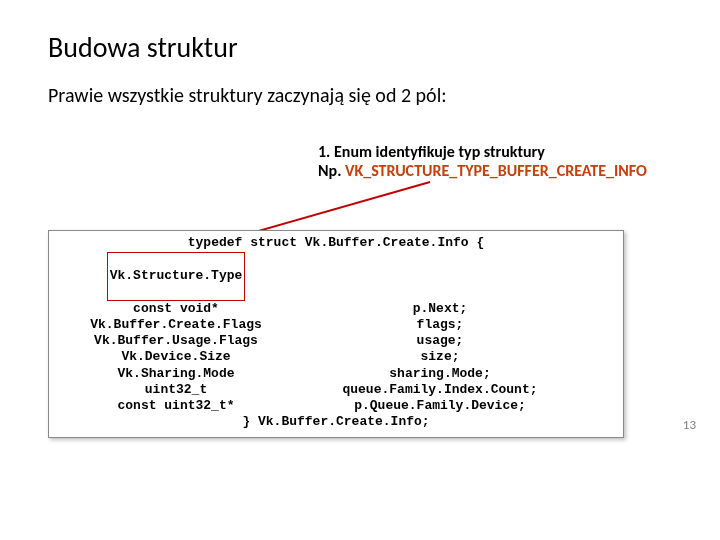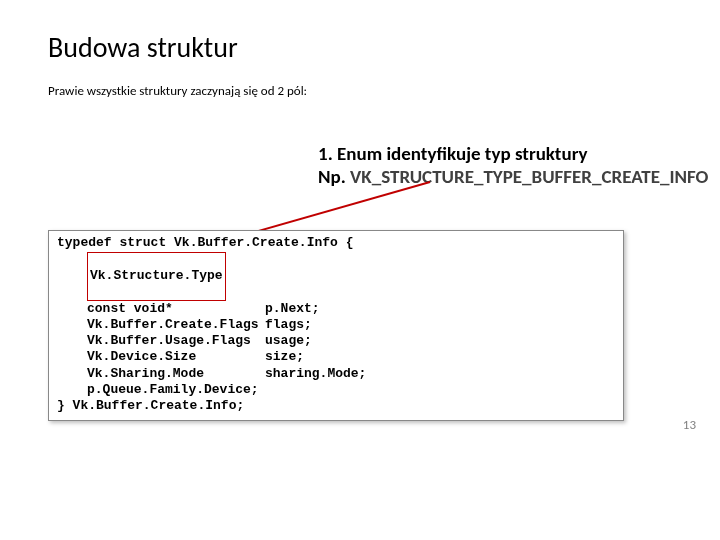--- a/index.html
+++ b/index.html
@@ -19,47 +19,48 @@
     position: relative;
     box-sizing: border-box;
     padding: 20px 40px 0 48px;
   }
   .title {
     font-size: 28px;
     font-weight: 400;
     margin: 10px 0 18px 0;
   }
   .subtitle {
-    font-size: 13px;
+    font-size: 20px;
     font-weight: 400;
     margin: 0 0 18px 0;
   }
   .point1 {
     position: absolute;
     left: 318px;
     top: 142px;
-    font-size: 19px;
+    font-size: 16px;
     font-weight: 700;
   }
   .point1 .np { display: block; }
-  .point1 .red { color: #404040; font-weight: 700; }
+  .point1 .red { color: #c2410c; font-weight: 700; }
   .codebox {
     position: absolute;
     left: 48px;
     top: 230px;
     width: 576px;
     border: 1px solid #888;
     box-shadow: 2px 2px 4px rgba(0,0,0,0.25);
     background: #fff;
     box-sizing: border-box;
     padding: 4px 8px 6px 8px;
     font-family: "Courier New", monospace;
     font-size: 13px;
     line-height: 1.25;
     font-weight: 700;
+    text-align: center;
   }
   .codeline { white-space: pre; }
   .hl {
     border: 1px solid #c00000;
     padding: 16px 2px;
     display: inline-block;
     line-height: 1.1;
     margin-top: 1px;
   }
   .code-row {
@@ -137,20 +138,26 @@
           <span class="col1"><span>Vk.Device.Size</span></span>
           <span class="col2">size;</span>
         </div>
         <div class="code-row">
           <span class="indent"></span>
           <span class="col1"><span>Vk.Sharing.Mode</span></span>
           <span class="col2">sharing.Mode;</span>
         </div>
         <div class="code-row">
           <span class="indent"></span>
+          <span class="col1"><span>uint32_t</span></span>
+          <span class="col2">queue.Family.Index.Count;</span>
+        </div>
+        <div class="code-row">
+          <span class="indent"></span>
+          <span class="col1"><span>const uint32_t*</span></span>
           <span class="col2">p.Queue.Family.Device;</span>
         </div>
       </div>
     <div class="codeline">} Vk.Buffer.Create.Info;</div>
   </div>
 
   <div class="pagenum">13</div>
 
 </div>
 

